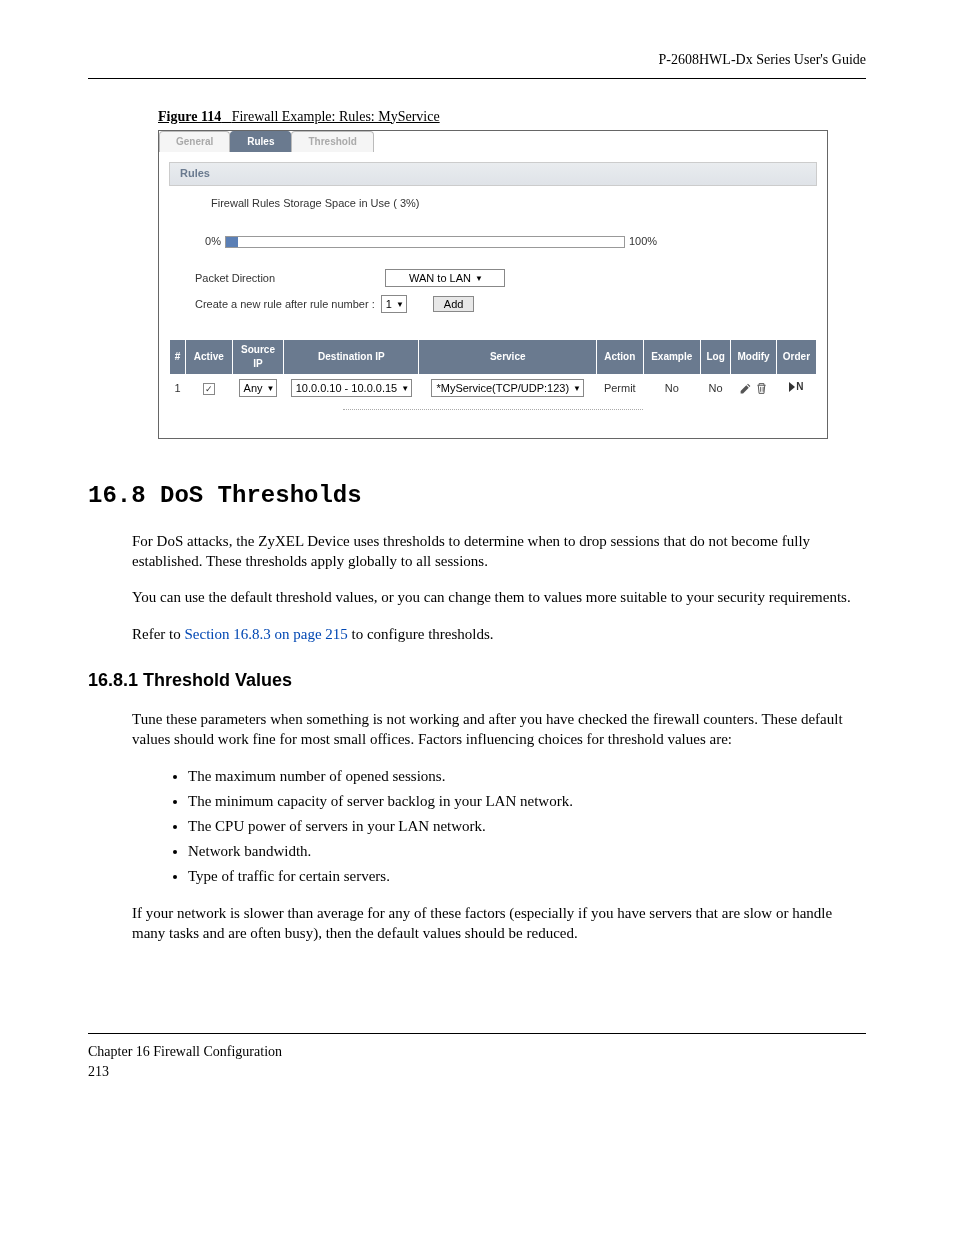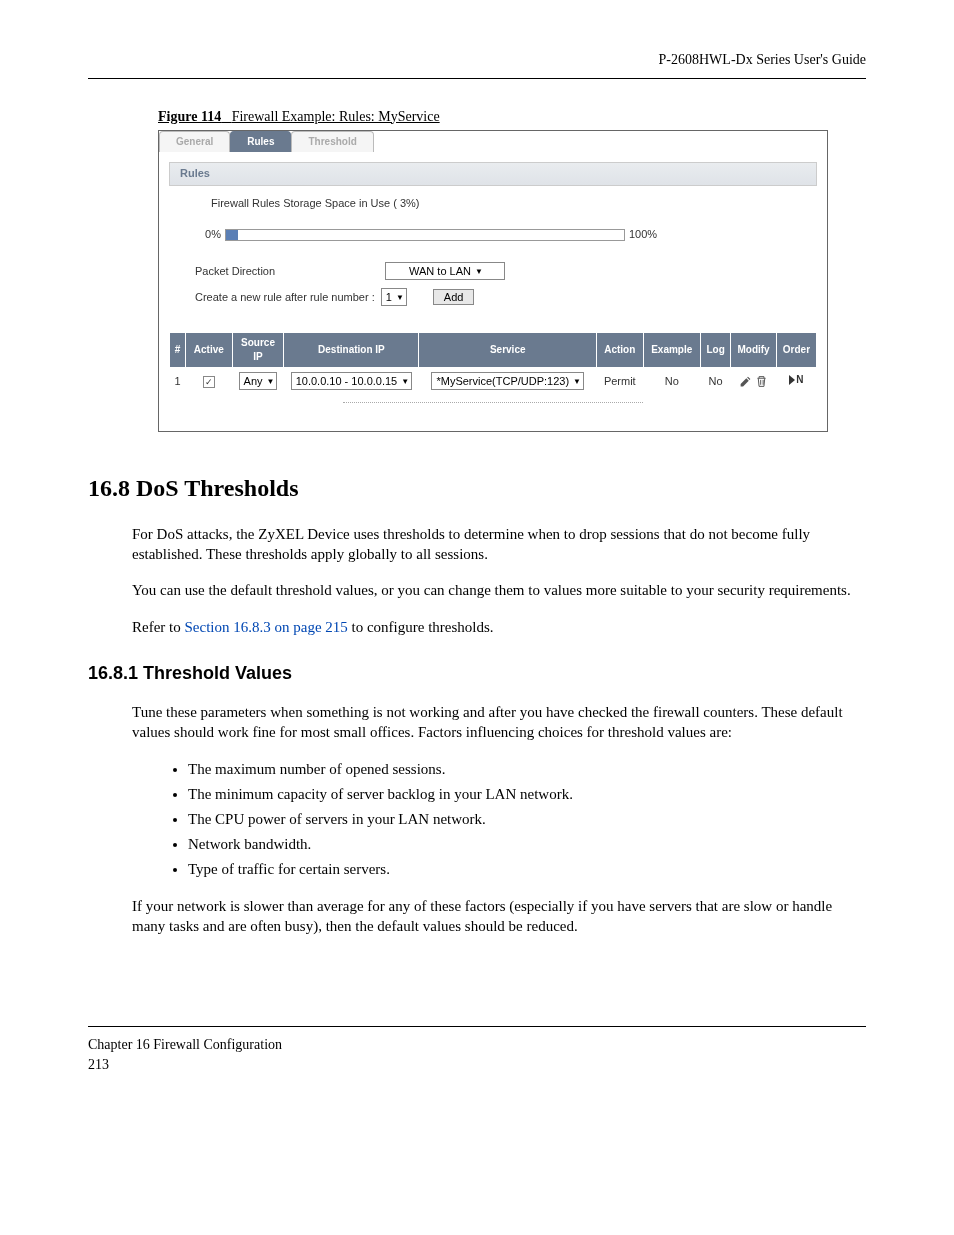--- a/index.html
+++ b/index.html
@@ -59,21 +59,21 @@
     .panel { padding: 10px 10px 16px 10px; }
     .section-header {
       background: linear-gradient(#e9ecef, #dfe3e8);
       border: 1px solid #ccc;
       padding: 3px 10px;
       font-weight: bold;
       color: #6a7a8f;
       font-size: 11px;
     }
     .section-body { padding: 10px 26px 6px 26px; }
-    .storage-label { margin-bottom: 16px; color: #333; padding-left: 16px; }
+    .storage-label { margin-bottom: 23px; color: #333; padding-left: 16px; }
     .progress-row { display: flex; align-items: center; margin-bottom: 20px; }
     .progress-label-left { width: 30px; text-align: right; padding-right: 4px; color: #333; }
     .progress-bar { width: 400px; height: 12px; border: 1px solid #999; background: #fff; position: relative; }
     .progress-fill { position: absolute; left: 0; top: 0; bottom: 0; width: 3%; background: #5b7fb5; }
     .progress-label-right { padding-left: 4px; color: #333; }
     .form-row { display: flex; align-items: center; margin-bottom: 8px; }
     .form-row label { width: 190px; color: #333; }
     .dropdown {
       border: 1px solid #888;
       background: #fff;
@@ -100,21 +100,21 @@
     .checkbox {
       width: 12px; height: 12px; border: 1px solid #888;
       display: inline-flex; align-items: center; justify-content: center;
       background: #fff; font-size: 9px; line-height: 1;
     }
     .dotted-line { border-top: 1px dotted #aaa; margin: 8px auto 12px auto; width: 300px; }
     .btn-row { text-align: center; padding-bottom: 8px; }
     .btn-row .btn { margin: 0 12px; padding: 1px 14px; }
     .icon-svg { width: 13px; height: 13px; vertical-align: middle; }
     h2.section-heading {
-      font-family: Liberation Serif, serif;
+      font-family: Liberation Mono, monospace;
       font-size: 24px; font-weight: bold; margin: 28px 0 18px 0;
     }
     h3.sub-heading {
       font-family: Arial, Helvetica, sans-serif;
       font-size: 18px; font-weight: bold; margin: 24px 0 16px 0;
     }
     p.body-text { margin-left: 44px; margin-bottom: 16px; font-size: 15px; line-height: 1.35; }
     ul.body-list { margin-left: 100px; margin-bottom: 16px; }
     ul.body-list li { font-size: 15px; margin-bottom: 4px; }
     .link { color: #0047b3; }

